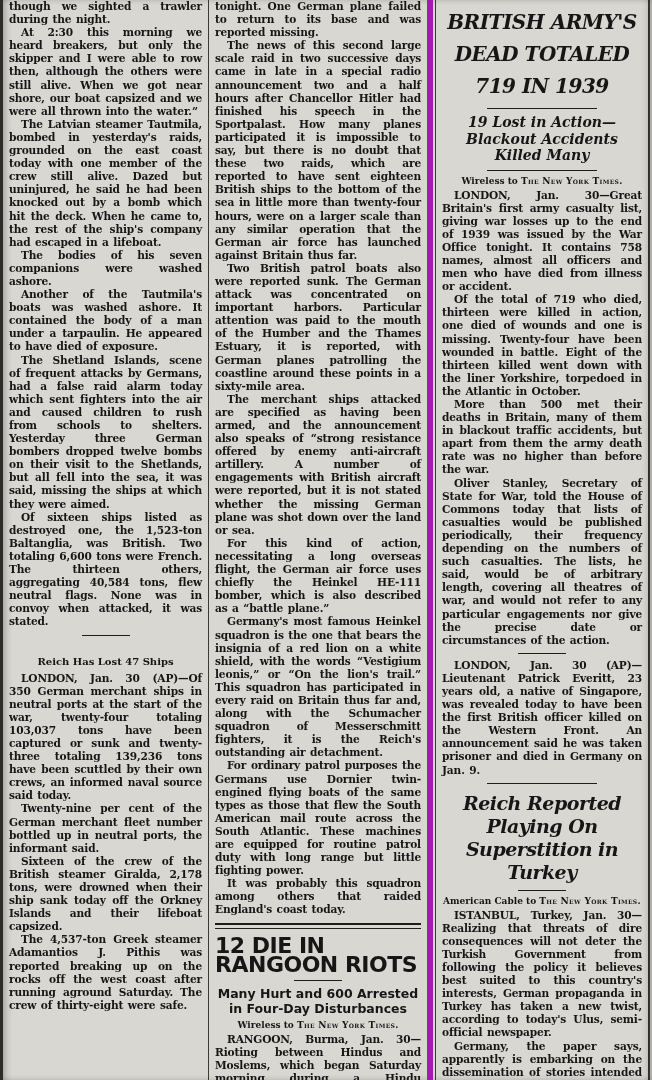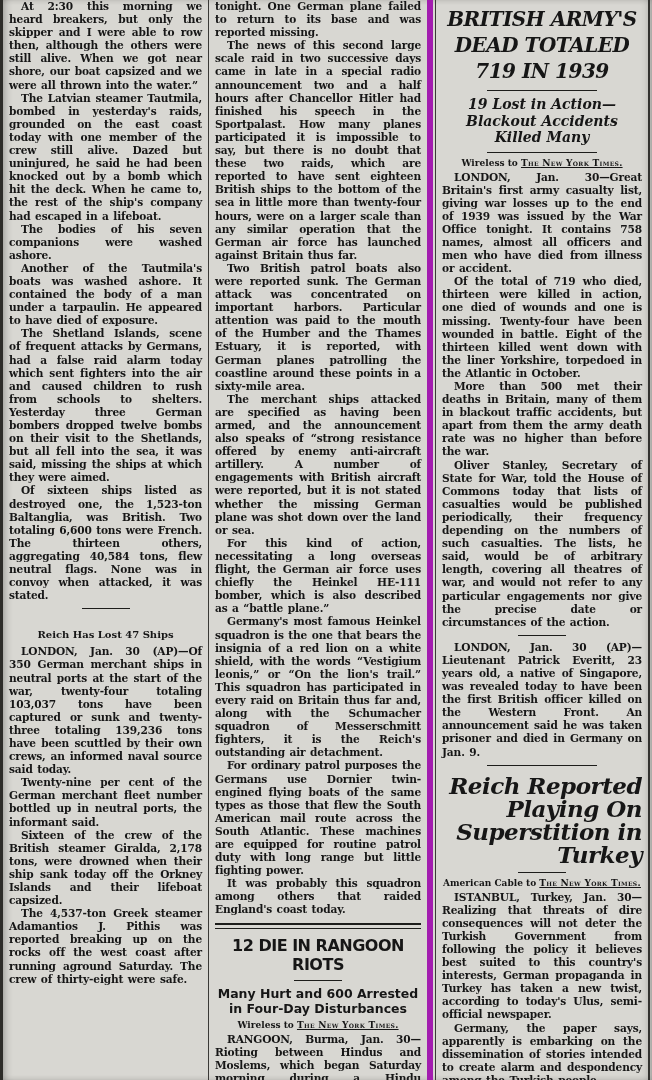--- a/index.html
+++ b/index.html
@@ -26,55 +26,56 @@
   }
   .p.noindent{text-indent:0;}
   .subheading{
     text-align:center;font-weight:700;font-size:10px;line-height:14px;
     margin:19px 0 3px;
   }
   .byline{
     text-align:center;font-size:9px;line-height:11px;font-weight:700;
     margin:2px 0 2px;
   }
-  .byline .byline-paper{font-variant:small-caps;letter-spacing:.3px;text-decoration:underline;}
+  .byline .byline-paper{font-variant:small-caps;letter-spacing:.3px;}
   .rule-short{width:48px;border-top:1.5px solid #1d1d1b;margin:6px auto 5px;}
   .rule-mid{width:110px;border-top:1.5px solid #1d1d1b;margin:6px auto 5px;}
   .rule-double{
     border-top:2.5px solid #1d1d1b;border-bottom:1.5px solid #1d1d1b;
     height:3px;margin:6px 0 7px;
   }
   .headline-italic{
-    font-style:italic;font-weight:700;font-size:20px;line-height:26px;
+    font-style:italic;font-weight:700;font-size:20px;line-height:32px;
     text-align:center;letter-spacing:-0.5px;margin:6px 0 0;
   }
   .headline-italic2{
-    font-style:italic;font-weight:700;font-size:23px;line-height:23px;
-    text-align:right;letter-spacing:-0.5px;margin:8px 0 0;
+    font-style:italic;font-weight:700;font-size:19px;line-height:23px;
+    text-align:center;letter-spacing:-0.5px;margin:8px 0 0;
   }
   .subhead-italic{
     font-style:italic;font-weight:700;font-size:14px;line-height:16.5px;
     text-align:center;margin:4px 6px 0;
   }
   .headline-gothic{
     font-family:"DejaVu Sans","Liberation Sans",sans-serif;
-    font-weight:700;font-size:16px;line-height:19px;letter-spacing:-0.5px;
-    text-align:center;margin:4px 0 0;
+    font-weight:700;font-size:22px;line-height:19px;letter-spacing:-0.5px;
+    margin:4px 0 0;
   }
   .subhead-gothic{
     font-family:"DejaVu Sans","Liberation Sans",sans-serif;
     font-weight:700;font-size:12.5px;line-height:15.5px;
     text-align:center;margin:2px 0 3px;
   }
 </style>
 </head>
 <body>
 
 <div class="page">
   <div class="col col-0">
+      <div class="blk p noindent">though we sighted a trawler during the night.</div>
       <div class="blk p">At 2:30 this morning we heard breakers, but only the skipper and I were able to row then, although the others were still alive. When we got near shore, our boat capsized and we were all thrown into the water.”</div>
       <div class="blk p">The Latvian steamer Tautmila, bombed in yesterday's raids, grounded on the east coast today with one member of the crew still alive. Dazed but uninjured, he said he had been knocked out by a bomb which hit the deck. When he came to, the rest of the ship's company had escaped in a lifeboat.</div>
       <div class="blk p">The bodies of his seven companions were washed ashore.</div>
       <div class="blk p">Another of the Tautmila's boats was washed ashore. It contained the body of a man under a tarpaulin. He appeared to have died of exposure.</div>
       <div class="blk p">The Shetland Islands, scene of frequent attacks by Germans, had a false raid alarm today which sent fighters into the air and caused children to rush from schools to shelters. Yesterday three German bombers dropped twelve bombs on their visit to the Shetlands, but all fell into the sea, it was said, missing the ships at which they were aimed.</div>
       <div class="blk p">Of sixteen ships listed as destroyed one, the 1,523-ton Baltanglia, was British. Two totaling 6,600 tons were French. The thirteen others, aggregating 40,584 tons, flew neutral flags. None was in convoy when attacked, it was stated.</div>
       <div class="blk rule-short"></div>
       <div class="blk subheading">Reich Has Lost 47 Ships</div>
       <div class="blk p">LONDON, Jan. 30 (AP)—Of 350 German merchant ships in neutral ports at the start of the war, twenty-four totaling 103,037 tons have been captured or sunk and twenty-three totaling 139,236 tons have been scuttled by their own crews, an informed naval source said today.</div>
       <div class="blk p">Twenty-nine per cent of the German merchant fleet number bottled up in neutral ports, the informant said.</div>

